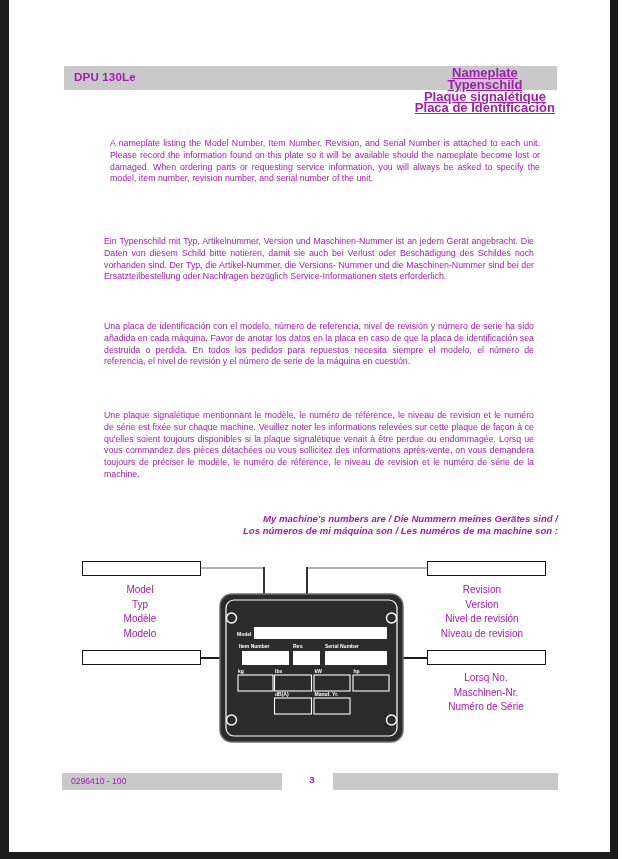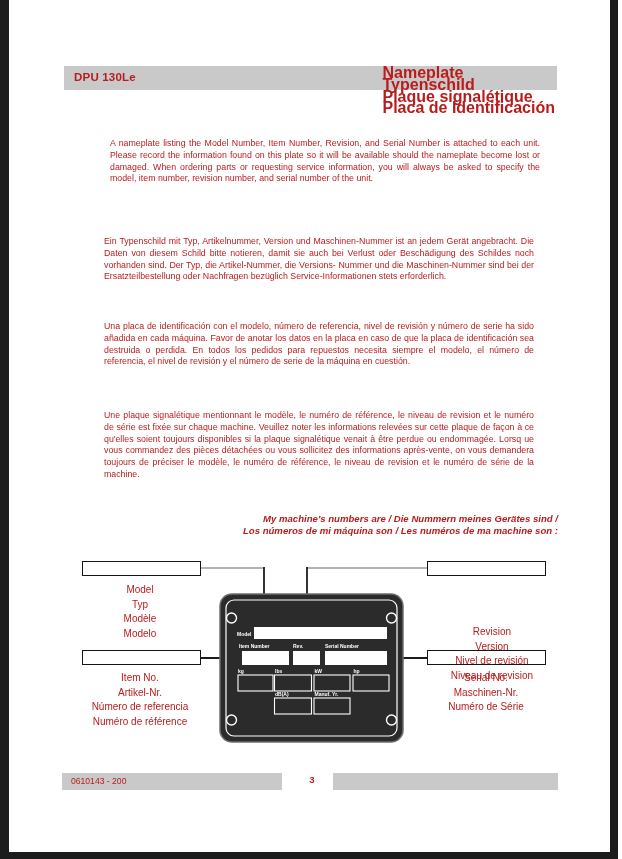--- a/index.html
+++ b/index.html
@@ -1,47 +1,47 @@
 <!DOCTYPE html>
 <html><head>
 <meta charset="utf-8">
 <style>
   html,body { margin:0; padding:0; background:#ffffff; }
   .page {
     position:relative; width:622px; height:859px; overflow:hidden;
-    background:#ffffff; color:#b91c1c;
+    background:#ffffff; color:#a21caf;
     font-family:"Liberation Sans", sans-serif;
   }
   .edge { position:absolute; background:#1c1c1c; }
   .edge-left   { left:0; top:0; width:9px; height:859px; }
   .edge-right  { left:610px; top:0; width:8px; height:859px; }
   .edge-bottom { left:0; top:852px; width:618px; height:7px; }
 
   .header-bar { position:absolute; left:64px; top:66px; width:493px; height:24px; background:#c9c9c9; }
   .product-title { position:absolute; left:74px; top:71px; font-size:11.5px; font-weight:bold; letter-spacing:0.2px; }
-  .header-langs { position:absolute; right:67px; top:67px; text-align:left; font-weight:bold; font-size:16px; line-height:11.8px; }
+  .header-langs { position:absolute; right:67px; top:67px; text-align:center; font-weight:bold; font-size:13px; line-height:11.8px;text-decoration:underline; }
 
   .para { position:absolute; left:104px; width:430px; font-size:8.8px; line-height:11.75px; text-align:justify; }
   .p-english { top:138px;margin-left:6px; }
   .p-german  { top:236px; }
   .p-spanish { top:321px; }
   .p-french  { top:410px; }
 
   .numbers-heading { position:absolute; left:64px; top:513px; width:494px; text-align:right;
     font-size:9.6px; font-weight:bold; font-style:italic; line-height:11.6px; }
 
   .blank-box { position:absolute; width:117px; height:13px; background:#ffffff; border:1.3px solid #151515; }
   .box-tl { left:82px;  top:561px; }
   .box-tr { left:427px; top:561px; }
   .box-ml { left:82px;  top:650px; }
   .box-mr { left:427px; top:650px; }
 
   .label-stack { position:absolute; width:160px; text-align:center; font-size:10px; line-height:14.6px; }
   .stack-model    { left:60px;  top:583px; }
-  .stack-revision { left:412px; top:583px;margin-top:42px; }
+  .stack-revision { left:402px; top:583px; }
   .stack-item     { left:60px;  top:671px; }
   .stack-serial   { left:406px; top:671px; }
 
   .diagram-svg { position:absolute; left:0; top:550px; }
   .plate-label { font-family:"Liberation Sans", sans-serif; font-size:5px; font-weight:bold; fill:#ffffff; }
 
   .footer-bar-left { position:absolute; left:62px; top:773px; width:220px; height:17px; background:#c9c9c9;
     font-size:8.6px; line-height:17px; padding-left:9px; box-sizing:border-box; }
   .page-number { position:absolute; left:299px; top:774px; width:26px; text-align:center; font-size:9.6px; font-weight:bold; }
   .footer-bar-right { position:absolute; left:333px; top:773px; width:225px; height:17px; background:#c9c9c9; }
@@ -128,28 +128,22 @@
     <div>Typ</div>
     <div>Modèle</div>
     <div>Modelo</div>
   </div>
   <div class="label-stack stack-revision">
     <div>Revision</div>
     <div>Version</div>
     <div>Nivel de revisión</div>
     <div>Niveau de revision</div>
   </div>
-  <div class="label-stack stack-item">
-    <div>Item No.</div>
-    <div>Artikel-Nr.</div>
-    <div>Número de referencia</div>
-    <div>Numéro de référence</div>
-  </div>
   <div class="label-stack stack-serial">
-    <div>Serial No.</div>
+    <div>Lorsq No.</div>
     <div>Maschinen-Nr.</div>
     <div>Numéro de Série</div>
   </div>
 
-  <div class="footer-bar-left">0610143 - 200</div>
+  <div class="footer-bar-left">0296410 - 100</div>
   <div class="page-number">3</div>
   <div class="footer-bar-right"></div>
 </div>
 
 </body></html>

